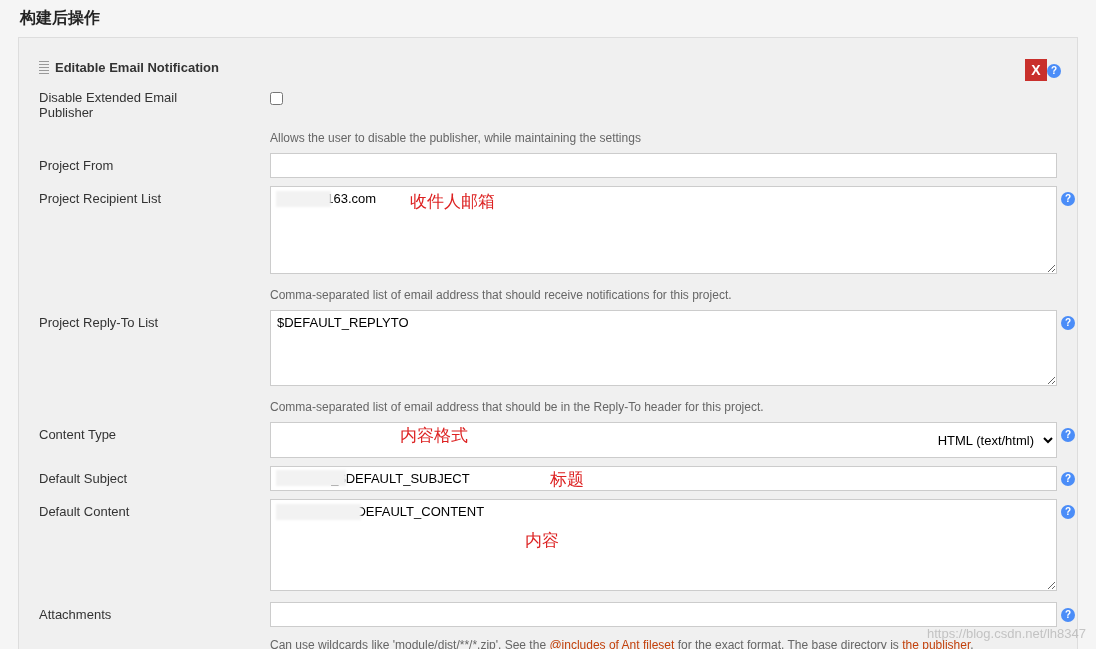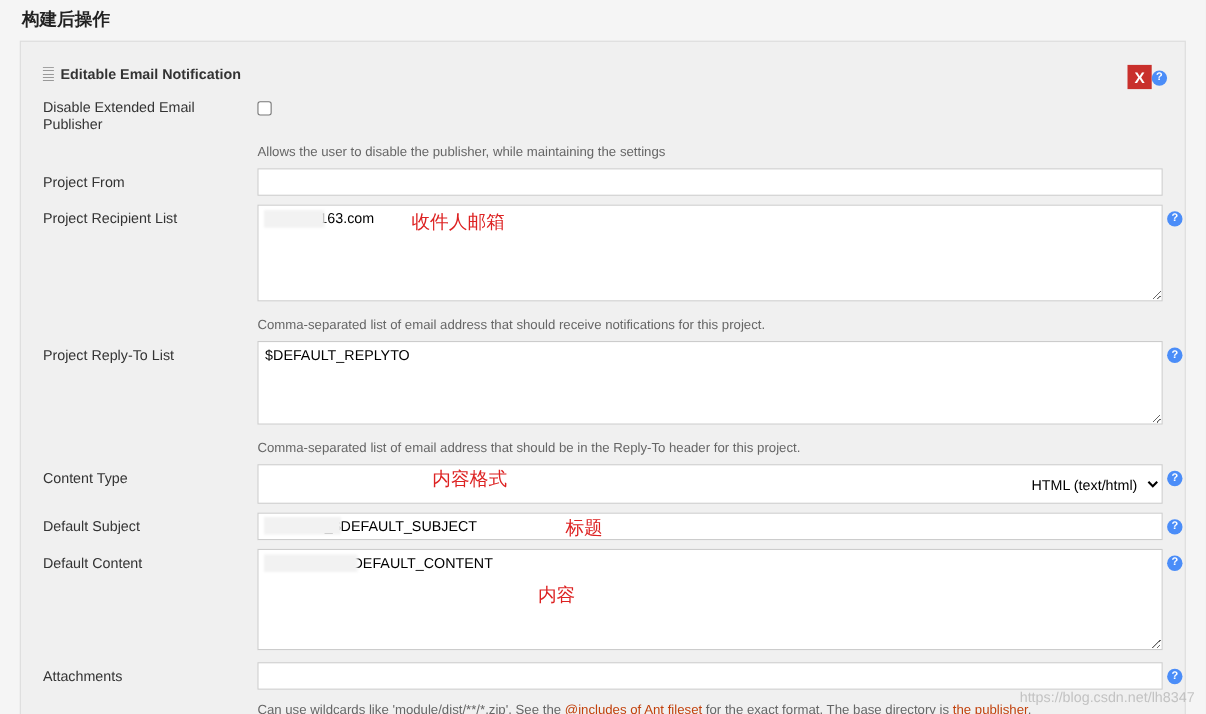--- a/index.html
+++ b/index.html
@@ -56,20 +56,21 @@
       background: repeating-linear-gradient(to bottom, #999 0, #999 1px, transparent 1px, transparent 3px);
       margin-right: 6px;
     }
     .header-title {
       font-weight: bold;
     }
     .form-row {
       display: flex;
       align-items: flex-start;
       padding: 4px 0;
+      gap: 36px;
     }
     .label-col {
       width: 195px;
       flex-shrink: 0;
       padding-top: 5px;
       color: #333;
     }
     .input-col {
       flex: 1;
       position: relative;
@@ -203,21 +204,21 @@
       </div>
     </div>
 
     <div class="form-row">
       <div class="label-col">Content Type</div>
       <div class="input-col">
         <select>
           <option>HTML (text/html)</option>
         </select>
         <div class="help-icon">?</div>
-        <div class="annotation" style="left:130px;top:2px;margin-left:29px;">内容格式</div>
+        <div class="annotation" style="left:130px;top:2px;">内容格式</div>
       </div>
     </div>
 
     <div class="form-row">
       <div class="label-col">Default Subject</div>
       <div class="input-col">
         <input type="text" value="               _$DEFAULT_SUBJECT" style="">
         <div class="help-icon">?</div>
         <div class="blur-patch" style="left:6px;top:4px;width:70px;"></div>
         <div class="annotation" style="left:280px;top:2px;">标题</div>

